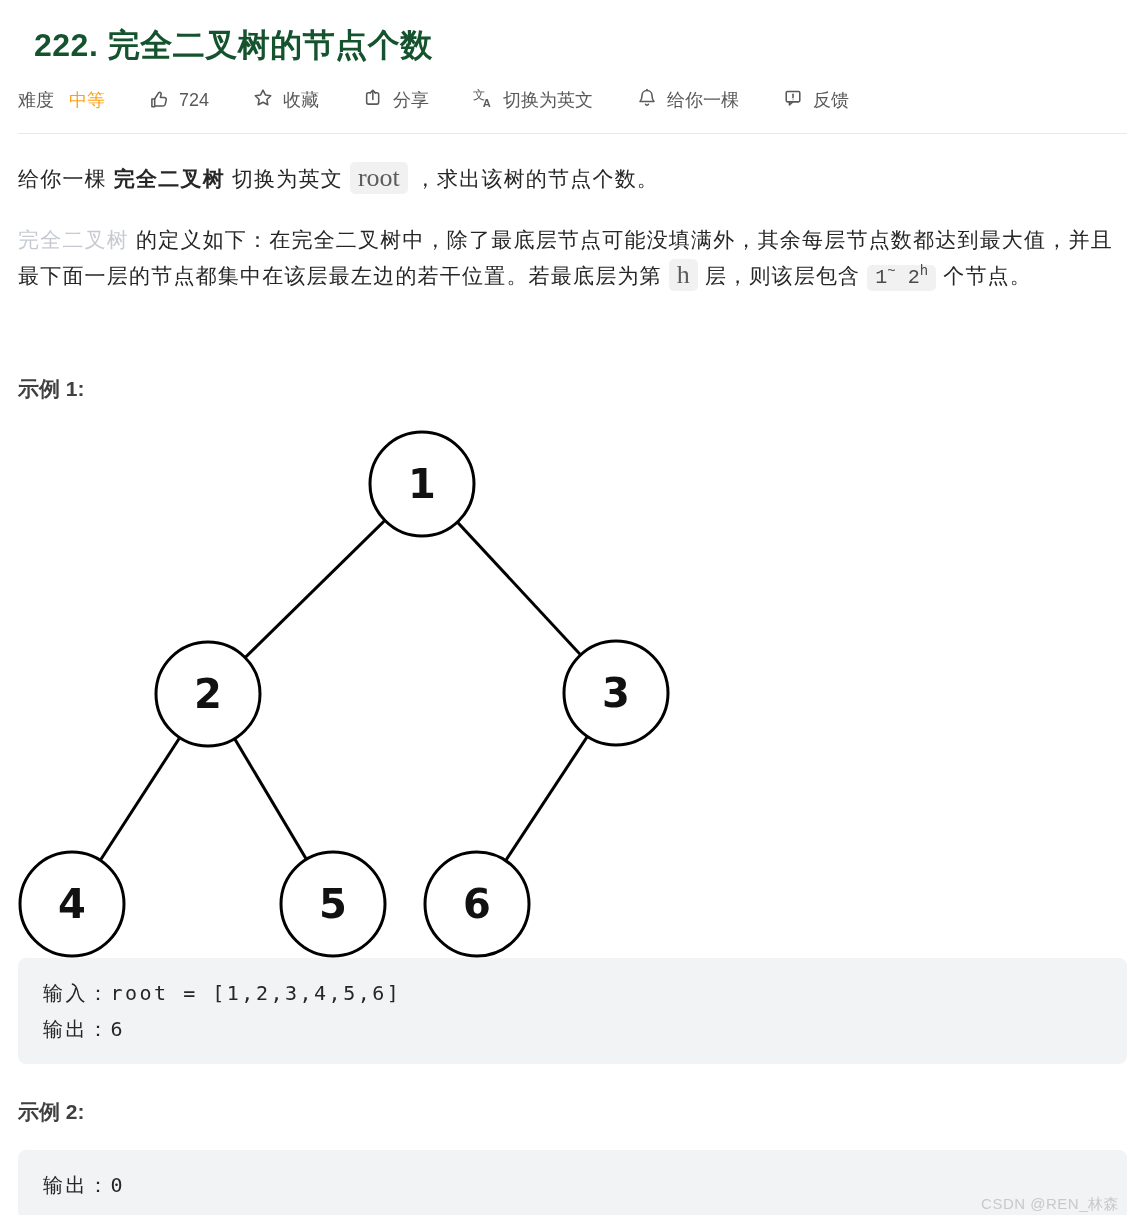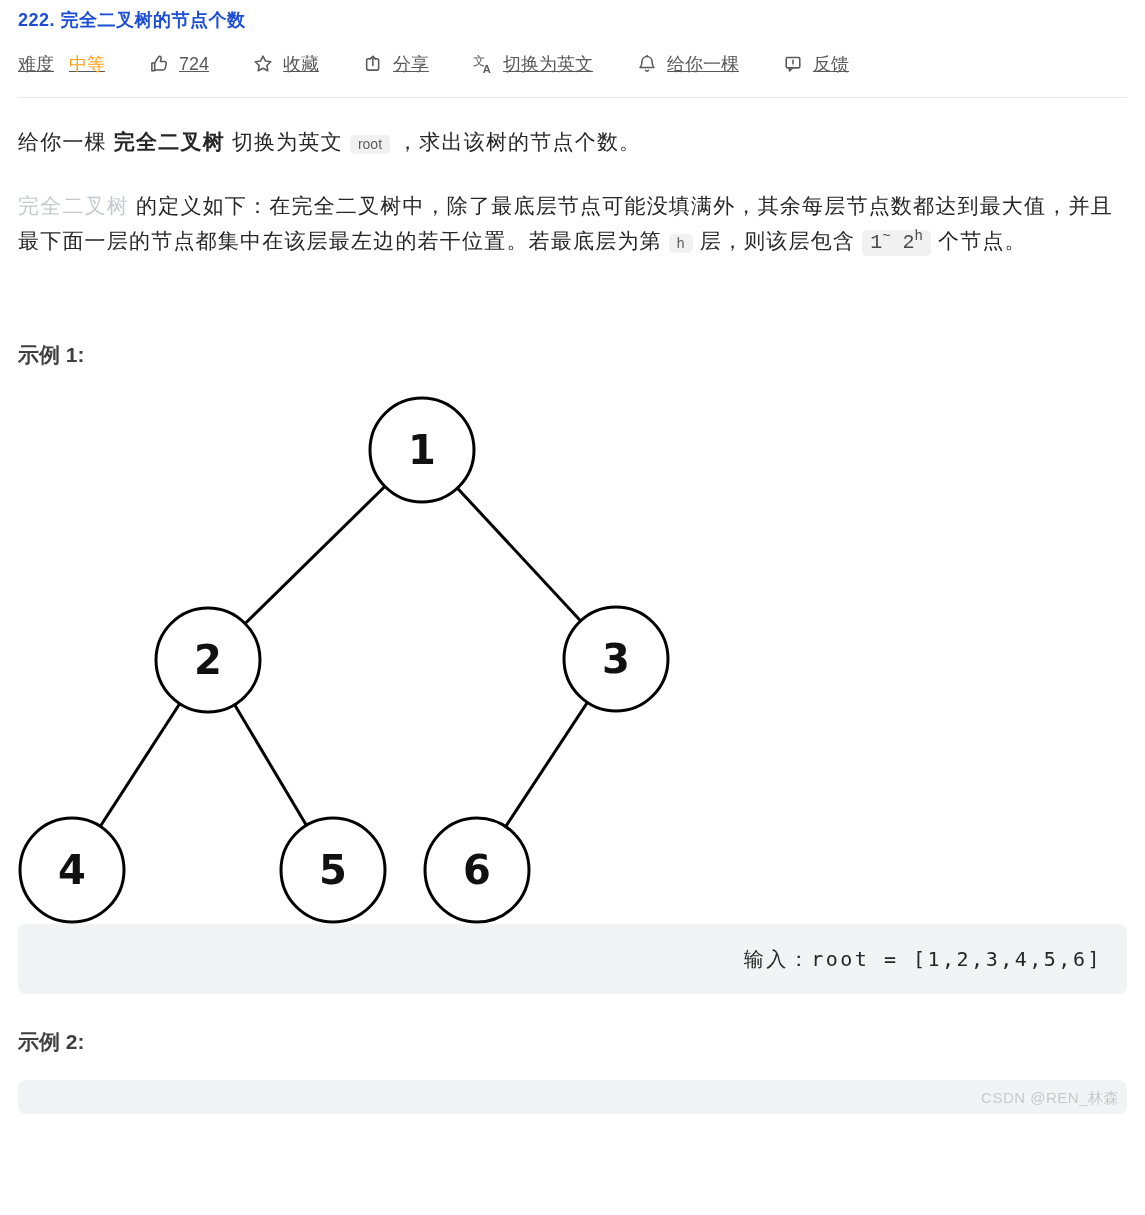--- a/index.html
+++ b/index.html
@@ -16,42 +16,42 @@
   html,body{margin:0;padding:0;}
   body{
     width:1145px;
     background:#fff;
     color:var(--text-primary);
     font-family:"Liberation Sans","DejaVu Sans",sans-serif;
   }
   .page{position:relative;padding:8px 18px 6px;}
 
   .title{
-    margin:0;
-    font-size:18px;
+    margin:16px;
+    font-size:32px;
     font-weight:600;
-    color:#1d4ed8;
+    color:#14532d;
     letter-spacing:.5px;
   }
 
   .meta{
     display:flex;
     align-items:center;
     gap:44px;
     margin-top:20px;
     font-size:18px;
     color:var(--text-secondary);
   }
   .meta-item{
     display:flex;
-    align-items:center;
+    align-items:flex-start;
     gap:10px;
     background:none;border:none;padding:0;
     font:inherit;color:var(--text-secondary);
-    cursor:pointer;white-space:nowrap;text-decoration:underline;
+    cursor:pointer;white-space:nowrap;
   }
   .meta-item .icon{display:inline-flex;align-items:center;}
   .meta-item svg{display:block;}
   .difficulty{gap:15px;cursor:default;}
   .difficulty-value{color:var(--difficulty-medium);}
 
   .divider{
     border:none;
     border-top:1px solid var(--divider);
     margin:21px 0 0;
@@ -64,22 +64,22 @@
     letter-spacing:1.2px;
     color:var(--text-primary);
   }
   .body-text strong{font-weight:700;}
   .faded-link{color:var(--faded-link);text-decoration:none;cursor:pointer;}
 
   .chip{
     background:var(--inline-code-bg);
     border-radius:5px;
     padding:1px 8px 2px;
-    font-family:Liberation Sans, sans-serif;
-    font-size:14px;
+    font-family:Liberation Serif, serif;
+    font-size:26px;
     color:#5c5c5c;
     letter-spacing:0;
     white-space:nowrap;
   }
   .chip-serif{font-family:Liberation Mono, monospace;font-size:20px;color:#4a4a4a;}
   .chip-serif sup{font-size:14px;line-height:0;}
   .range-gap{margin-left:12px;}
 
   .example-heading{
     margin:80px 0 0;
@@ -93,21 +93,21 @@
   .tree-edge{stroke:#000;stroke-width:3;}
   .tree-node{fill:#fff;stroke:#000;stroke-width:3;}
   .tree-label{
     fill:#111;
     font-family:"DejaVu Sans","Liberation Sans",sans-serif;
     font-weight:700;
     font-size:40px;
     text-anchor:middle;
   }
 
-  .code-block-wrap{position:relative;margin-top:0;text-align:right;}
+  .code-block-wrap{position:relative;margin-top:0;}
   .code-block-wrap.second{margin-top:24px;}
   .code-block{
     background:var(--code-block-bg);
     border-radius:8px;
     padding:17px 25px;
     font-family:"DejaVu Sans Mono","Liberation Mono",monospace;
     font-size:20px;
     line-height:36px;
     letter-spacing:2.5px;
     color:#262626;
@@ -230,24 +230,26 @@
         <circle cx="315" cy="476" r="52" class="tree-node"></circle>
         <text x="315" y="476" dy="0.36em" class="tree-label">5</text>
         <circle cx="459" cy="476" r="52" class="tree-node"></circle>
         <text x="459" y="476" dy="0.36em" class="tree-label">6</text>
       </svg>
   </div>
 
   <div class="code-block-wrap">
     <div class="code-block">
       <div class="code-line"><span>输入：</span><span>root = [1,2,3,4,5,6]</span></div>
+      <div class="code-line"><span>输出：</span><span>6</span></div>
     </div>
   </div>
 
   <h3 class="example-heading second">示例 2:</h3>
 
   <div class="code-block-wrap second">
     <div class="code-block">
+      <div class="code-line"><span>输出：</span><span>0</span></div>
     </div>
     <div class="watermark">CSDN @REN_林森</div>
   </div>
 
 </div>
 
 </body></html>

